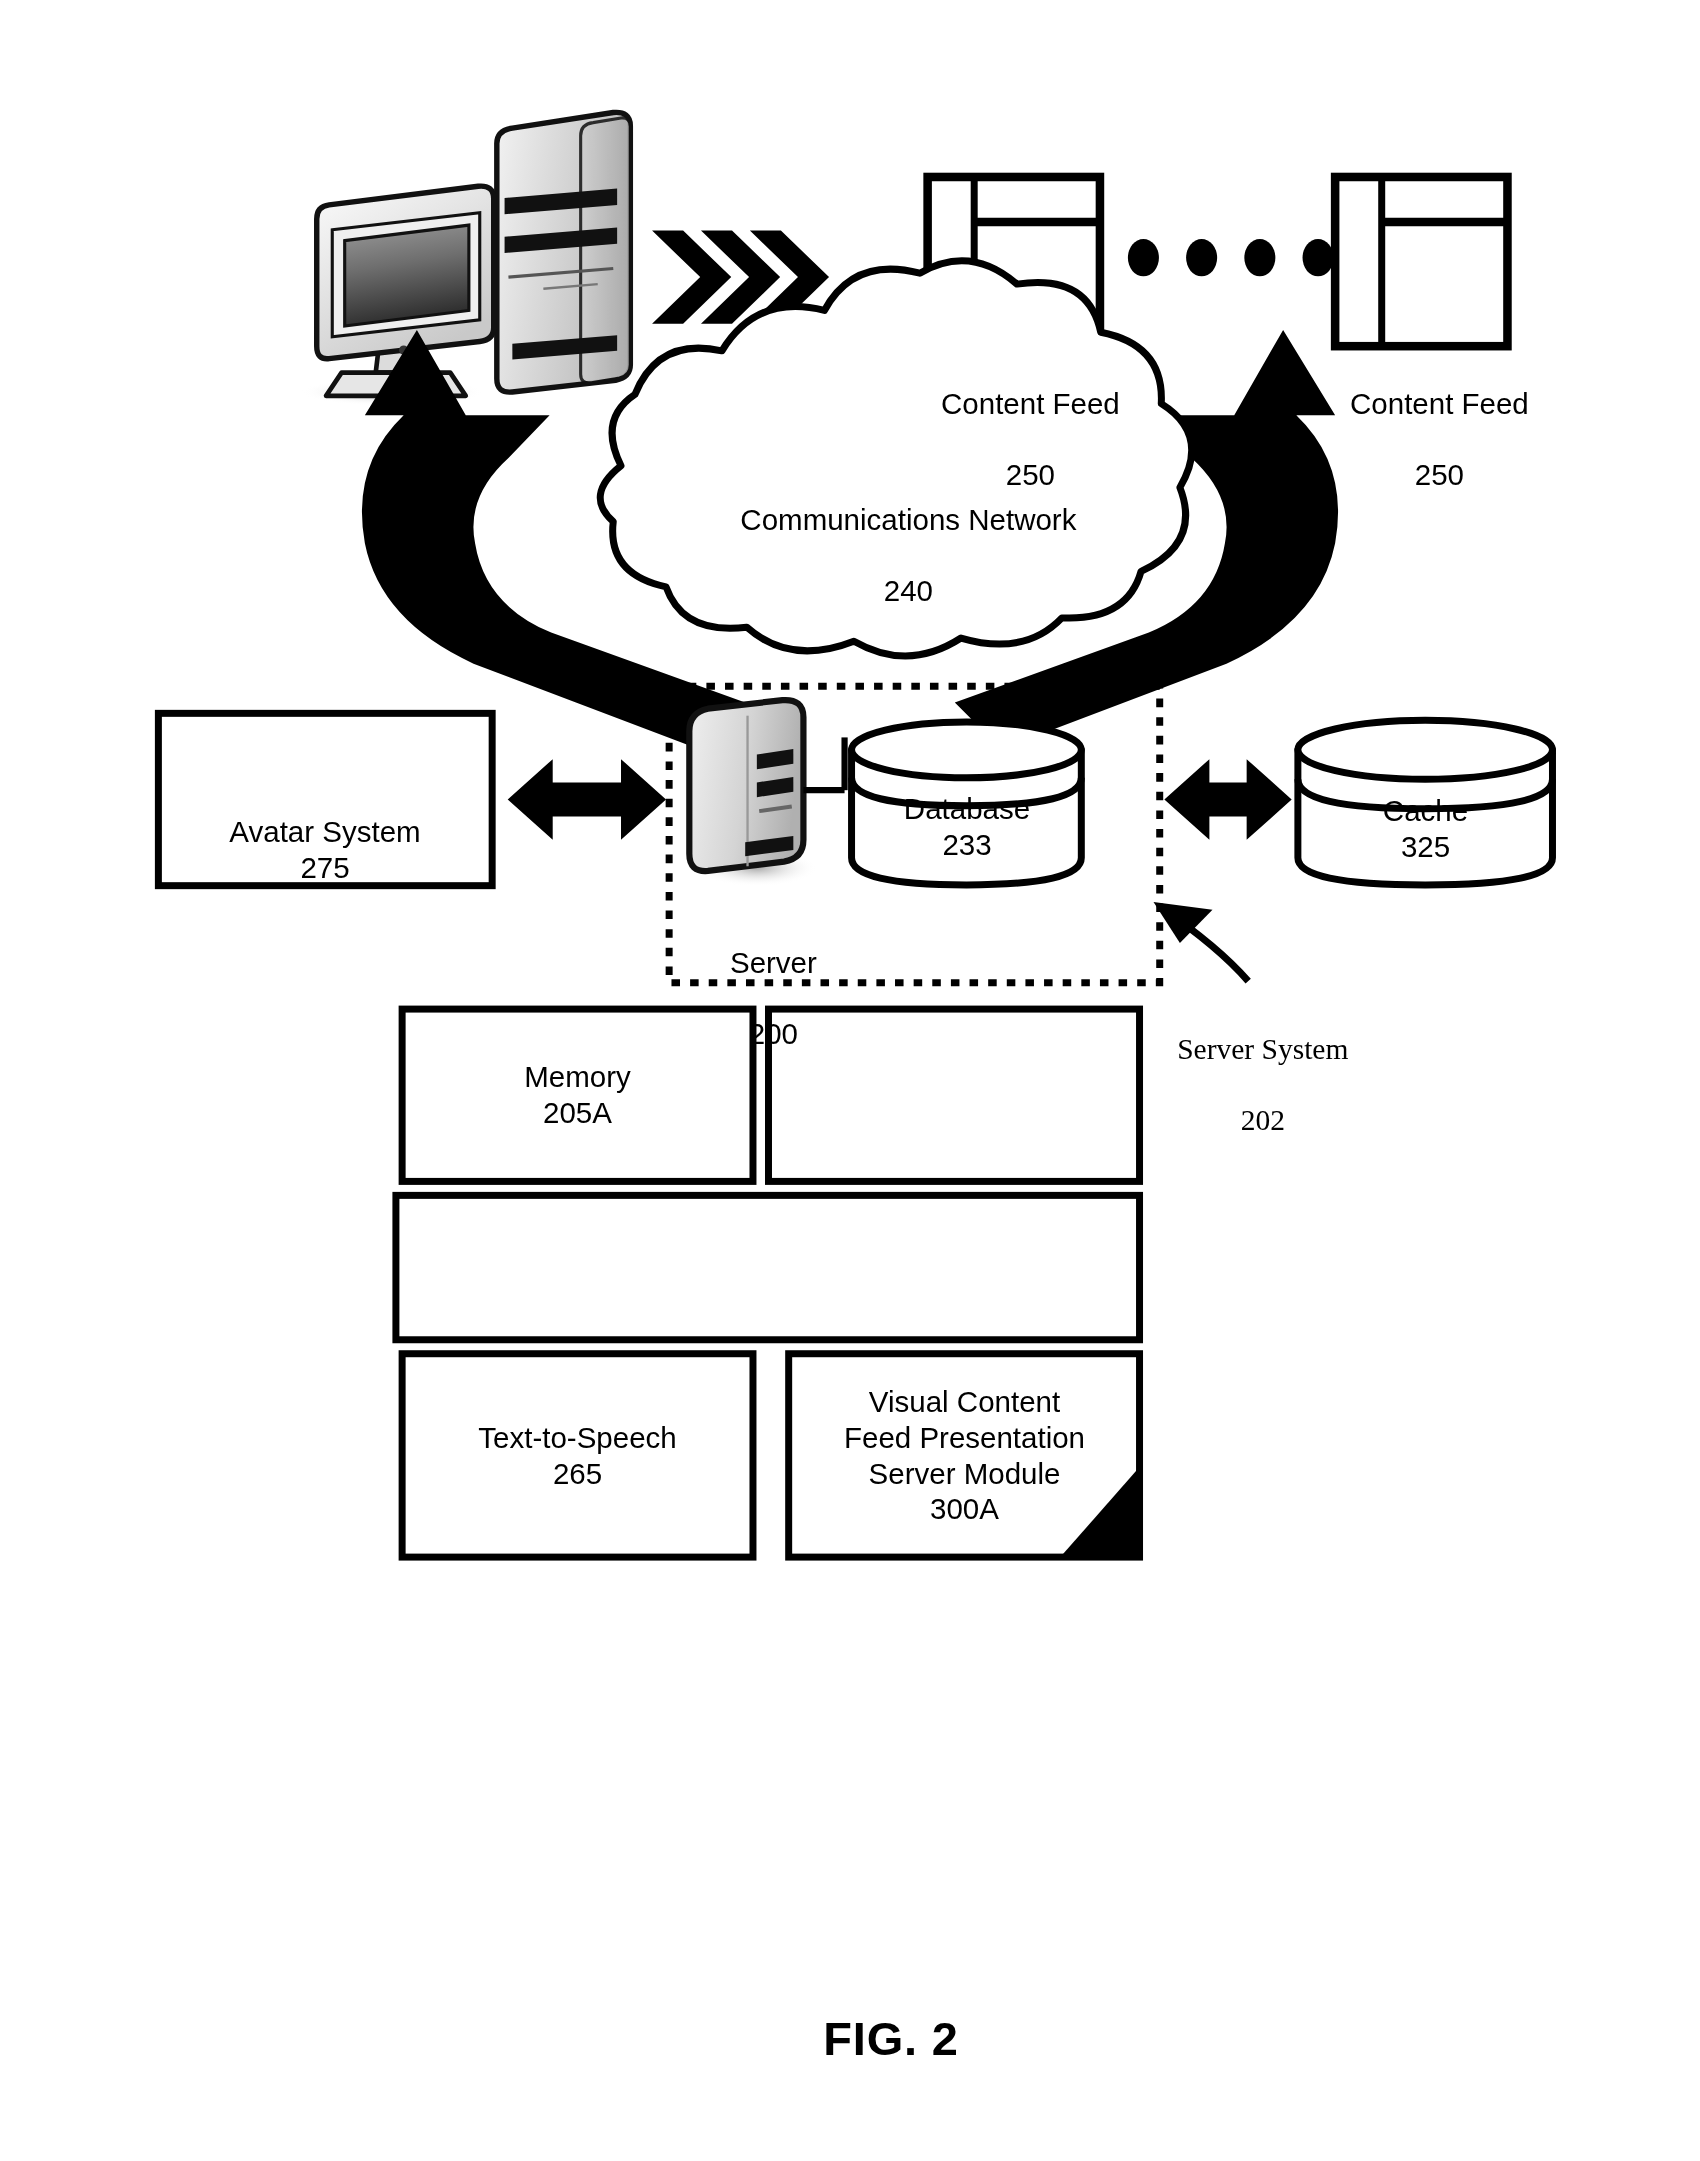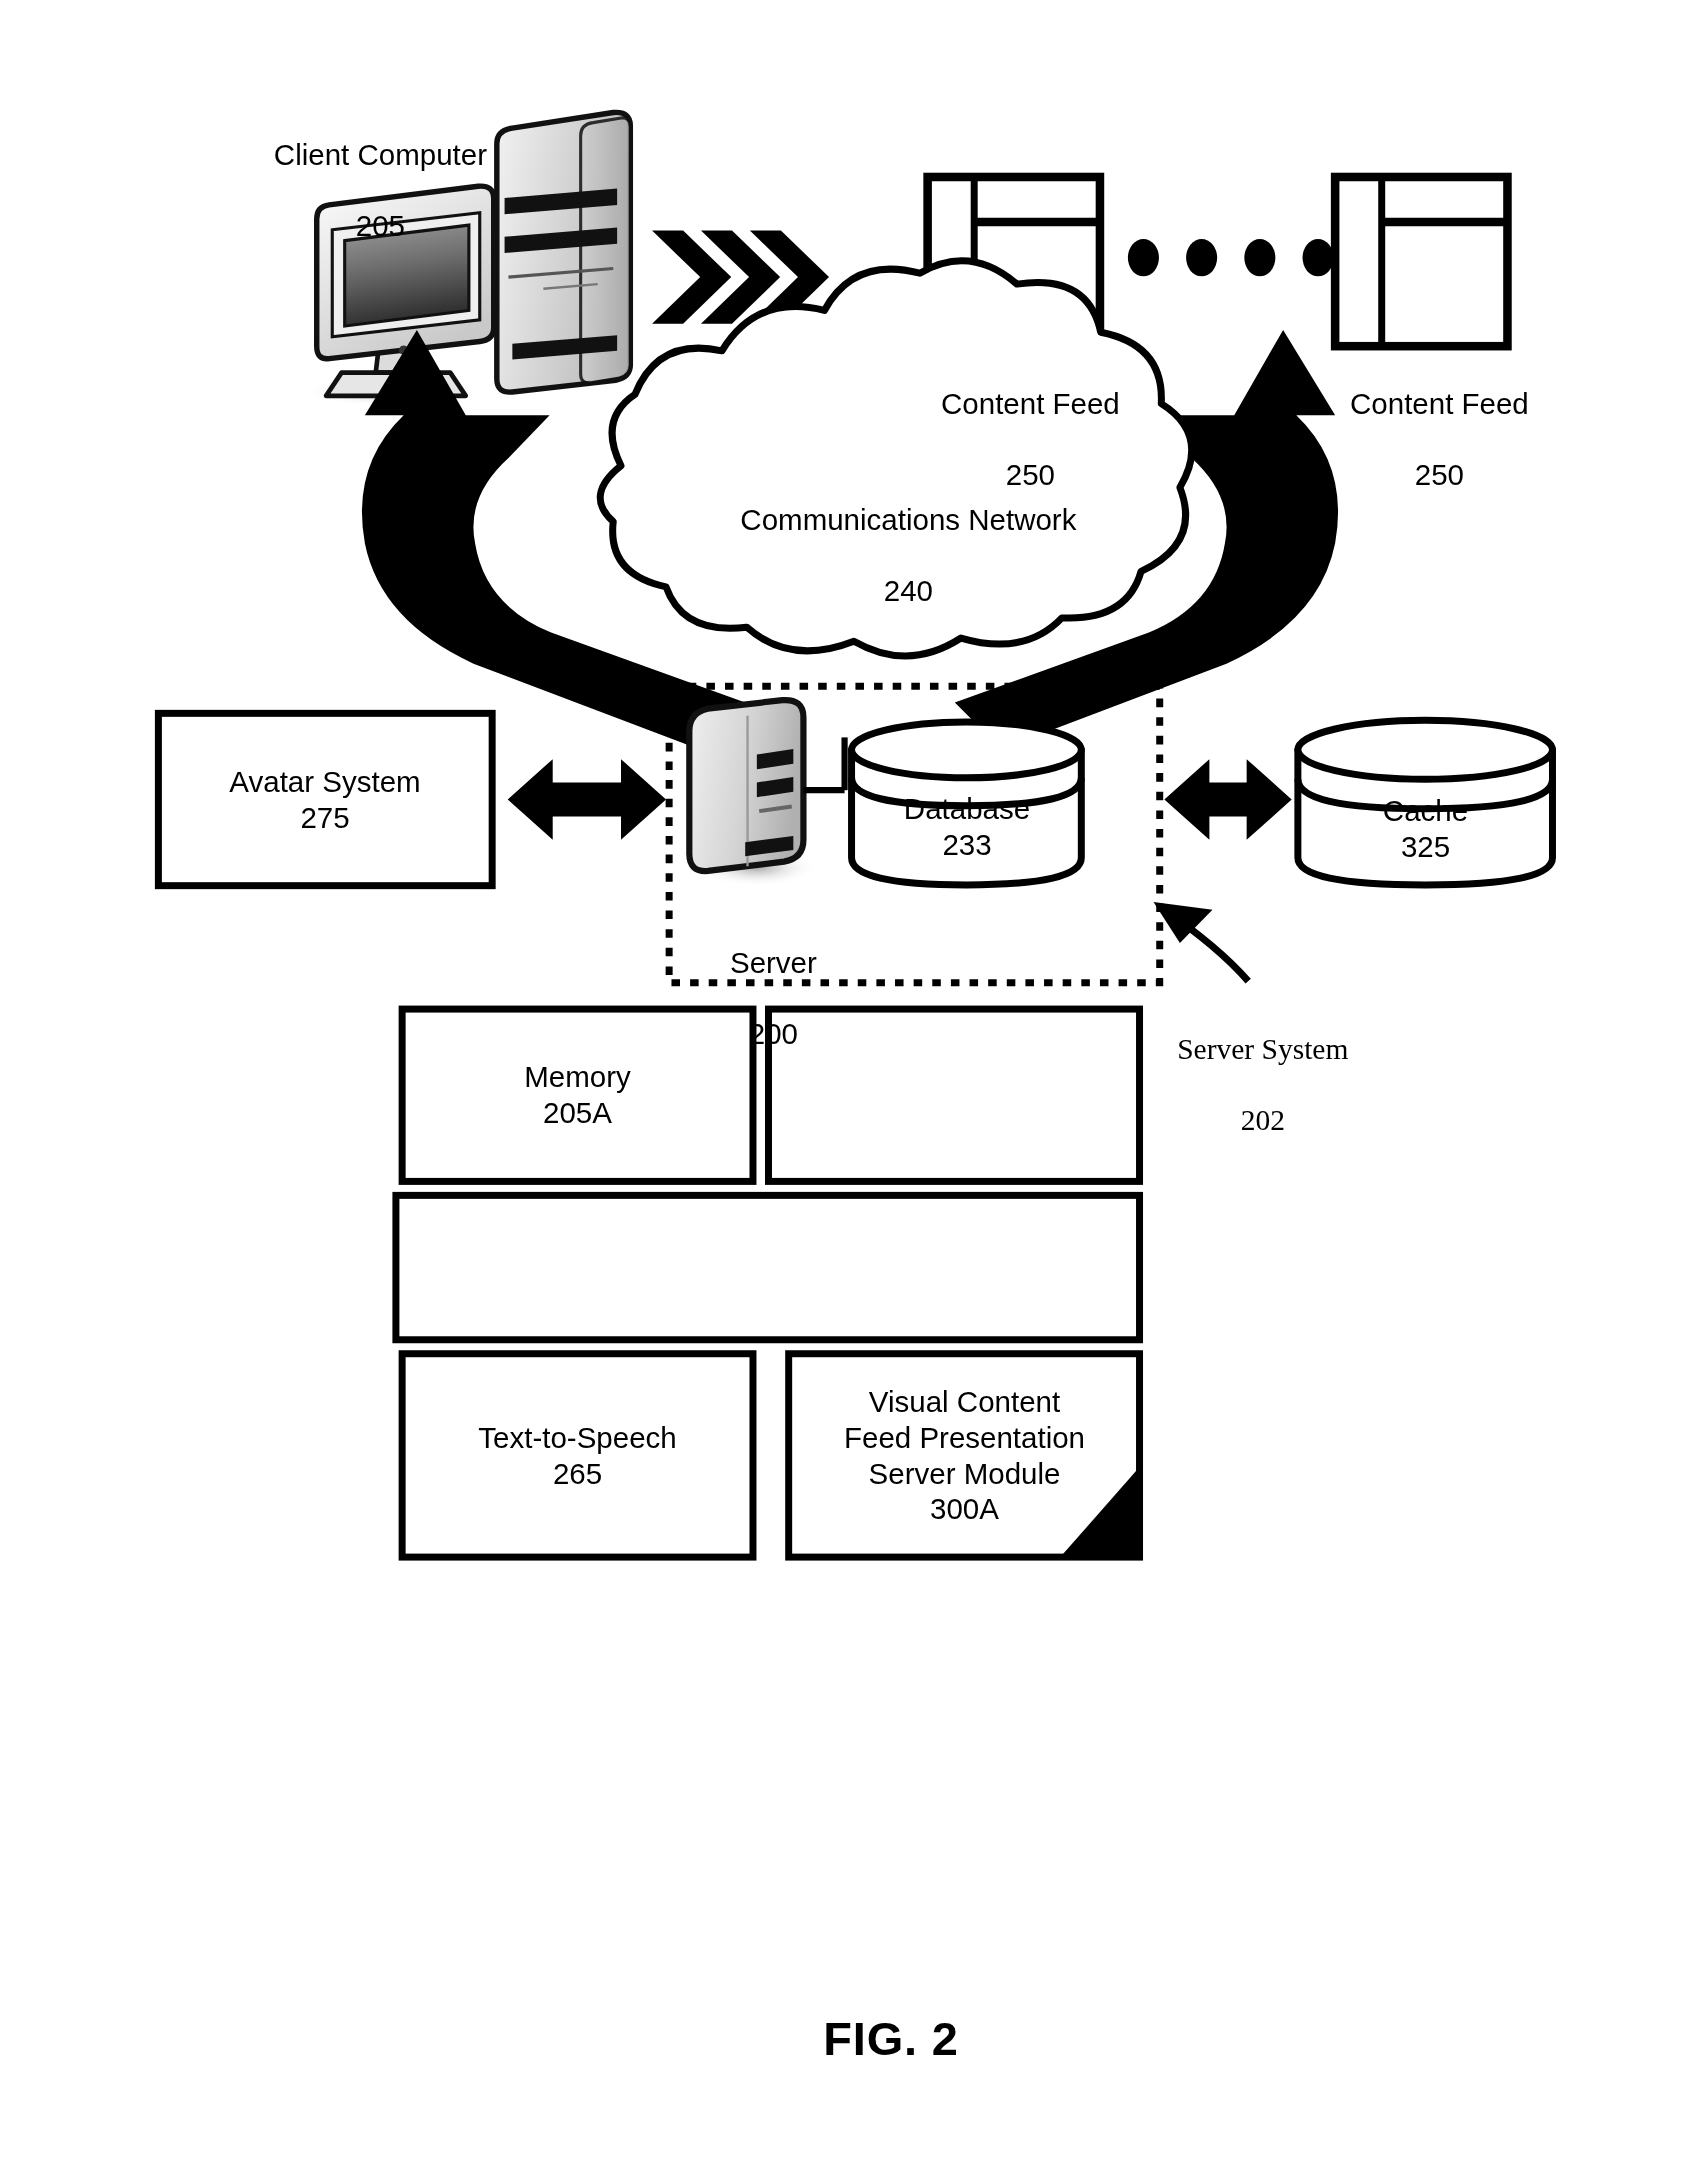--- a/index.html
+++ b/index.html
@@ -244,41 +244,37 @@
       <rect x="510" y="1540" width="958" height="186" fill="#fff" stroke="#000" stroke-width="9"></rect>
 
       <rect x="518" y="1744" width="452" height="262" fill="#fff" stroke="#000" stroke-width="9"></rect>
 
       <rect x="1016" y="1744" width="452" height="262" fill="#fff" stroke="#000" stroke-width="9"></rect>
 
       <path d="M 1468 1890 L 1468 2006 L 1366 2006 Z" fill="#000"></path>
     </g>
   </svg>
 
-  <div class="lbl two-line" style="left:224px; top:102px; width:280px;">
-    <span>Client Computer</span><br>
-    <span>205</span>
-  </div>
 
   <div class="lbl two-line" style="left:874px; top:351px; width:280px;">
     <span>Content Feed</span><br>
     <span>250</span>
   </div>
 
   <div class="lbl two-line" style="left:1283px; top:351px; width:280px;">
     <span>Content Feed</span><br>
     <span>250</span>
   </div>
 
   <div class="lbl two-line" style="left:655px; top:467px; width:474px;">
     <span>Communications Network</span><br>
     <span>240</span>
   </div>
 
-  <div class="box-label" style="left:158px; top:714px; width:334px; height:172px;">
+  <div class="box-label" style="left:158px; top:714px; width:334px; height:172px;justify-content:flex-end;">
     <span>Avatar System</span>
     <span>275</span>
   </div>
 
   <div class="box-label" style="left:852px; top:784px; width:230px; height:85px;">
     <span>Database</span>
     <span>233</span>
   </div>
 
   <div class="box-label" style="left:1298px; top:786px; width:255px; height:85px;">

